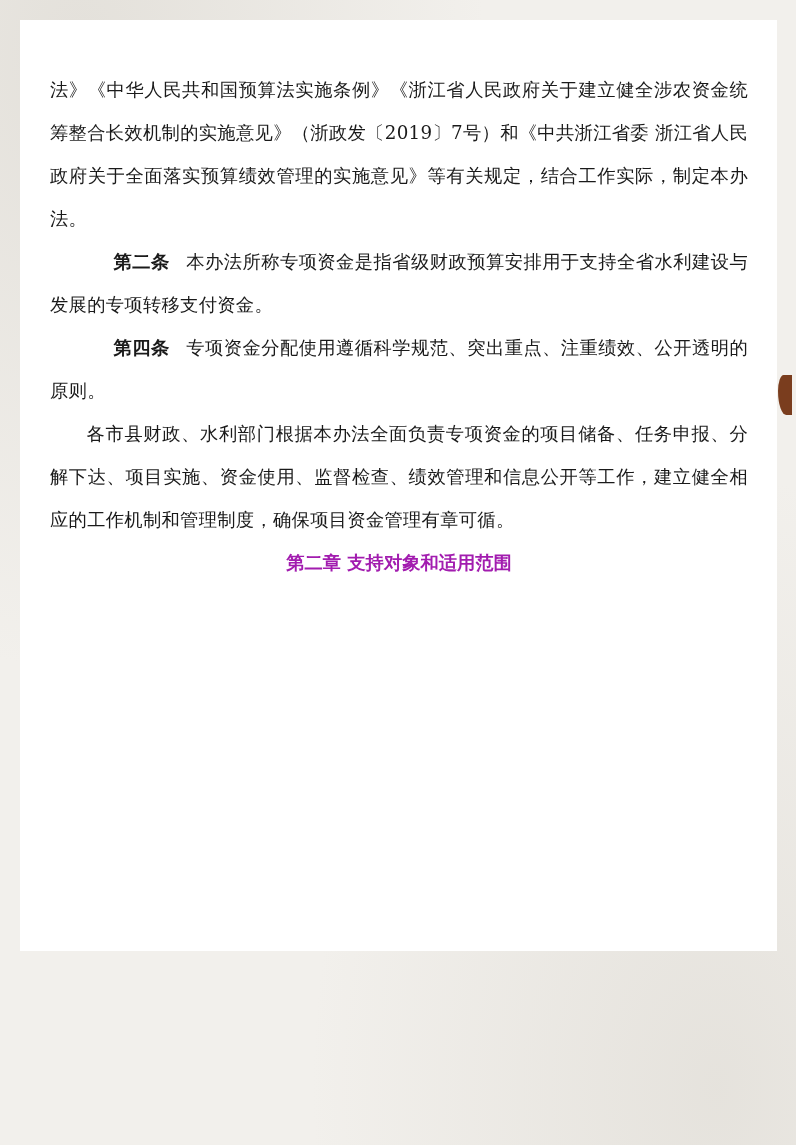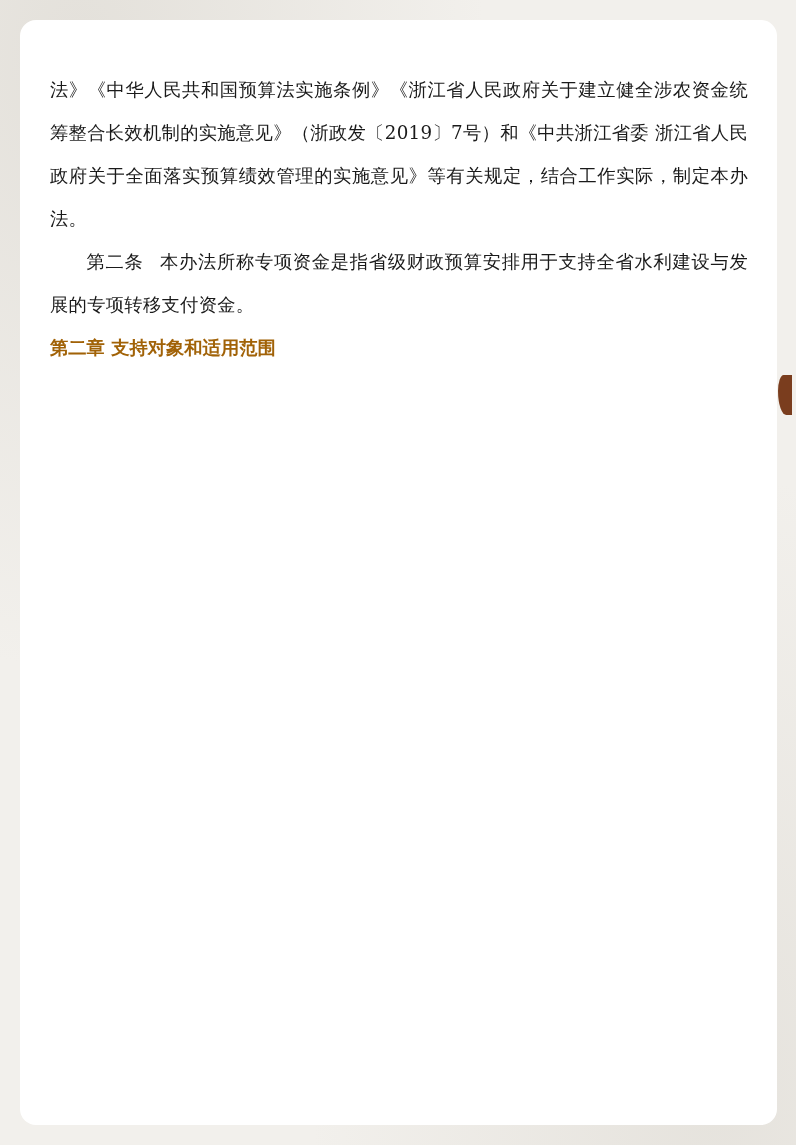--- a/index.html
+++ b/index.html
@@ -17,49 +17,54 @@
       #f2f0ec;
   }
   .brush-mark {
     position: absolute; right: 4px; top: 375px;
     width: 14px; height: 40px;
     background: #7a3d1e;
     border-radius: 40% 0 0 60%;
   }
   .page {
     position: absolute; left: 20px; top: 20px;
-    width: 757px; height: 1105px;
+    width: 757px; height: 931px;
     background: #ffffff;
     box-sizing: border-box;
     padding: 48px 29px 0 30px;
-    border-radius: 16px;
   }
   .para {
     font-size: 18.3px;
     line-height: 43px;
     color: #1a1a1a;
     margin: 0;
     text-align: justify;
     letter-spacing: 0.3px;
   }
   .para.indent { text-indent: 2em; }
-  .para .article-no { font-weight: normal; margin-right: 0.9em; }
+  .para .article-no { font-weight: bold; margin-right: 0.9em; margin-left: 27px; }
   .chapter-title {
     font-size: 18.3px; font-weight: bold;
-    line-height: 43px; text-align: left;
-    color: #a16207; margin: 0;
+    line-height: 43px; text-align: center;
+    color: #a21caf; margin: 0;
   }
 </style>
 </head>
 <body>
 
 <div class="bg-texture"></div>
 <div class="brush-mark"></div>
 
 <div class="page">
   <p class="para">
     <span>法》《中华人民共和国预算法实施条例》《浙江省人民政府关于建立健全涉农资金统筹整合长效机制的实施意见》（浙政发〔2019〕7号）和《中共浙江省委 浙江省人民政府关于全面落实预算绩效管理的实施意见》等有关规定，结合工作实际，制定本办法。</span>
   </p>
   <p class="para indent">
     <span class="article-no">第二条</span><span>本办法所称专项资金是指省级财政预算安排用于支持全省水利建设与发展的专项转移支付资金。</span>
   </p>
+  <p class="para indent">
+    <span class="article-no">第四条</span><span>专项资金分配使用遵循科学规范、突出重点、注重绩效、公开透明的原则。</span>
+  </p>
+  <p class="para indent">
+    <span>各市县财政、水利部门根据本办法全面负责专项资金的项目储备、任务申报、分解下达、项目实施、资金使用、监督检查、绩效管理和信息公开等工作，建立健全相应的工作机制和管理制度，确保项目资金管理有章可循。</span>
+  </p>
   <h2 class="chapter-title">第二章 支持对象和适用范围</h2>
 </div>
 
 </body></html>

